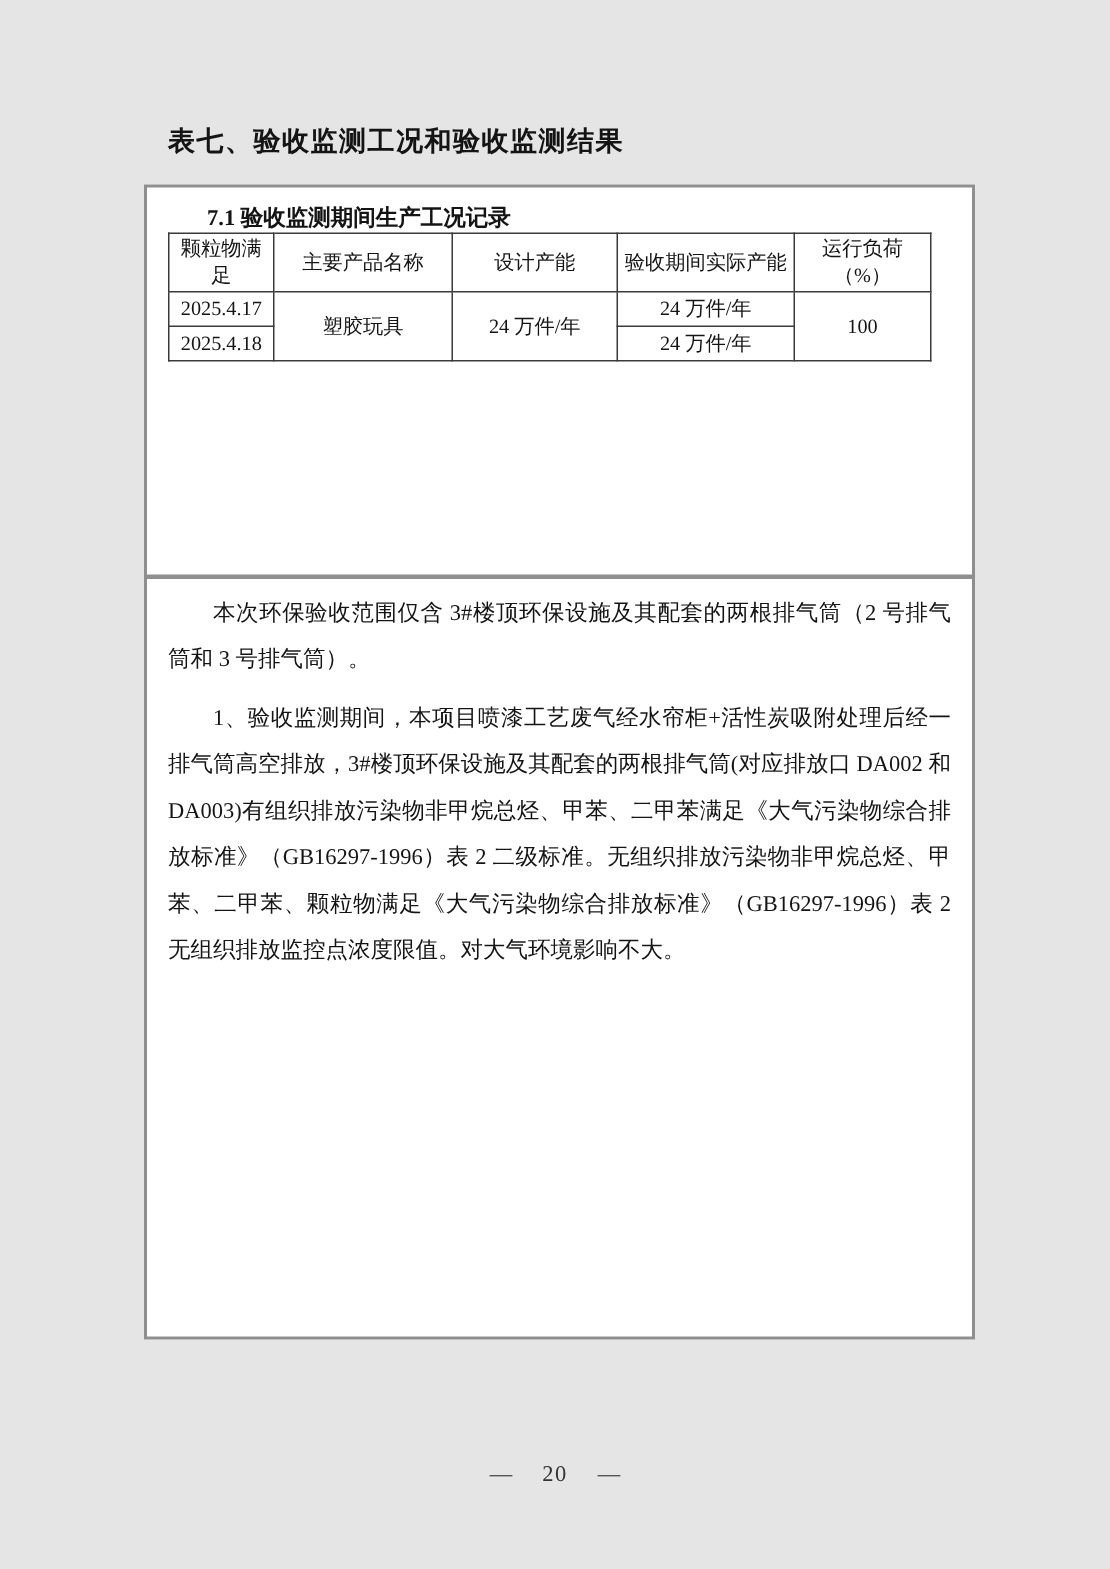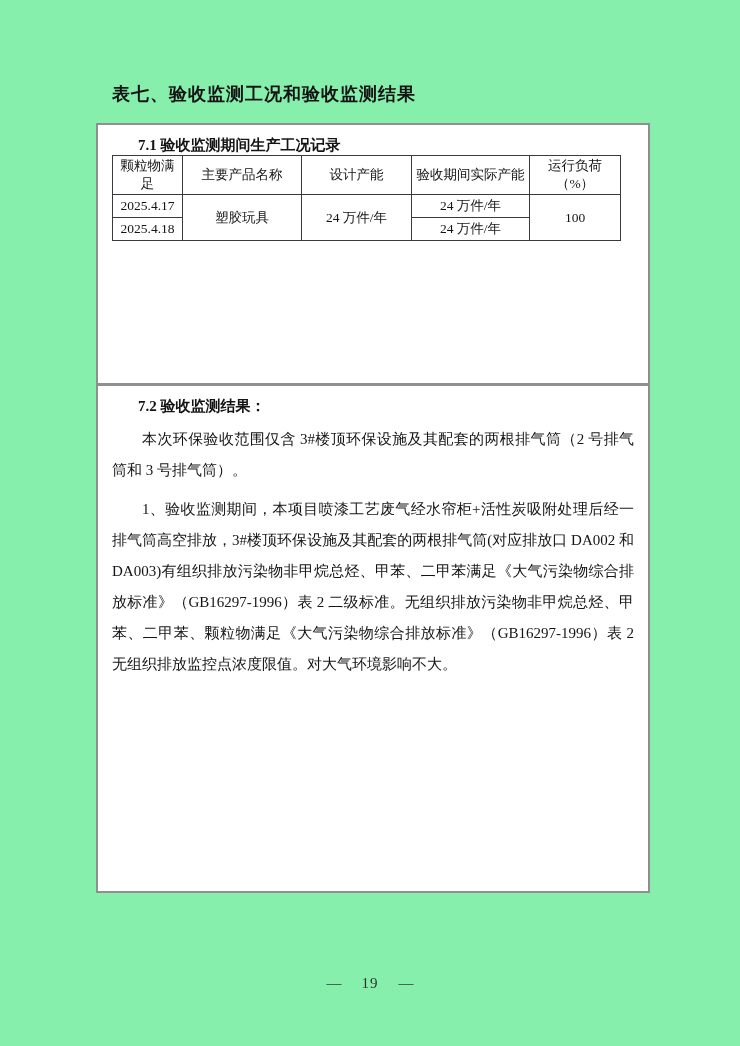--- a/index.html
+++ b/index.html
@@ -1,21 +1,21 @@
 <!DOCTYPE html>
 <html><head>
 <meta charset="utf-8">
 <style>
   * { box-sizing: border-box; }
   html, body { margin: 0; padding: 0; background: #ffffff; }
   .page {
     position: relative;
     width: 740px;
     height: 1046px;
-    background: #86efac;
+    background: #e5e5e5;
     font-family: "Liberation Serif", "DejaVu Serif", serif;
     color: #141414;
     overflow: hidden;
   }
   .doc-title {
     position: absolute;
     left: 112px;
     top: 82px;
     margin: 0;
     font-size: 18px;
@@ -124,24 +124,23 @@
         </tr>
         <tr class="data">
           <td>2025.4.18</td>
           <td>24 万件/年</td>
         </tr>
       </tbody>
     </table>
   </section>
 
   <section class="box box-2">
-    <h2 class="sec-heading">7.2 验收监测结果：</h2>
     <p class="body-para bold">本次环保验收范围仅含 3#楼顶环保设施及其配套的两根排气筒（2 号排气筒和 3 号排气筒）。</p>
     <p class="body-para">1、验收监测期间，本项目喷漆工艺废气经水帘柜+活性炭吸附处理后经一排气筒高空排放，3#楼顶环保设施及其配套的两根排气筒(对应排放口 DA002 和 DA003)有组织排放污染物非甲烷总烃、甲苯、二甲苯满足《大气污染物综合排放标准》（GB16297-1996）表 2 二级标准。无组织排放污染物非甲烷总烃、甲苯、二甲苯、颗粒物满足《大气污染物综合排放标准》（GB16297-1996）表 2 无组织排放监控点浓度限值。对大气环境影响不大。</p>
   </section>
 
   <div class="page-footer">
     <span>—</span>
-    <span class="num">19</span>
+    <span class="num">20</span>
     <span>—</span>
   </div>
 
 </div>
 
 </body></html>

